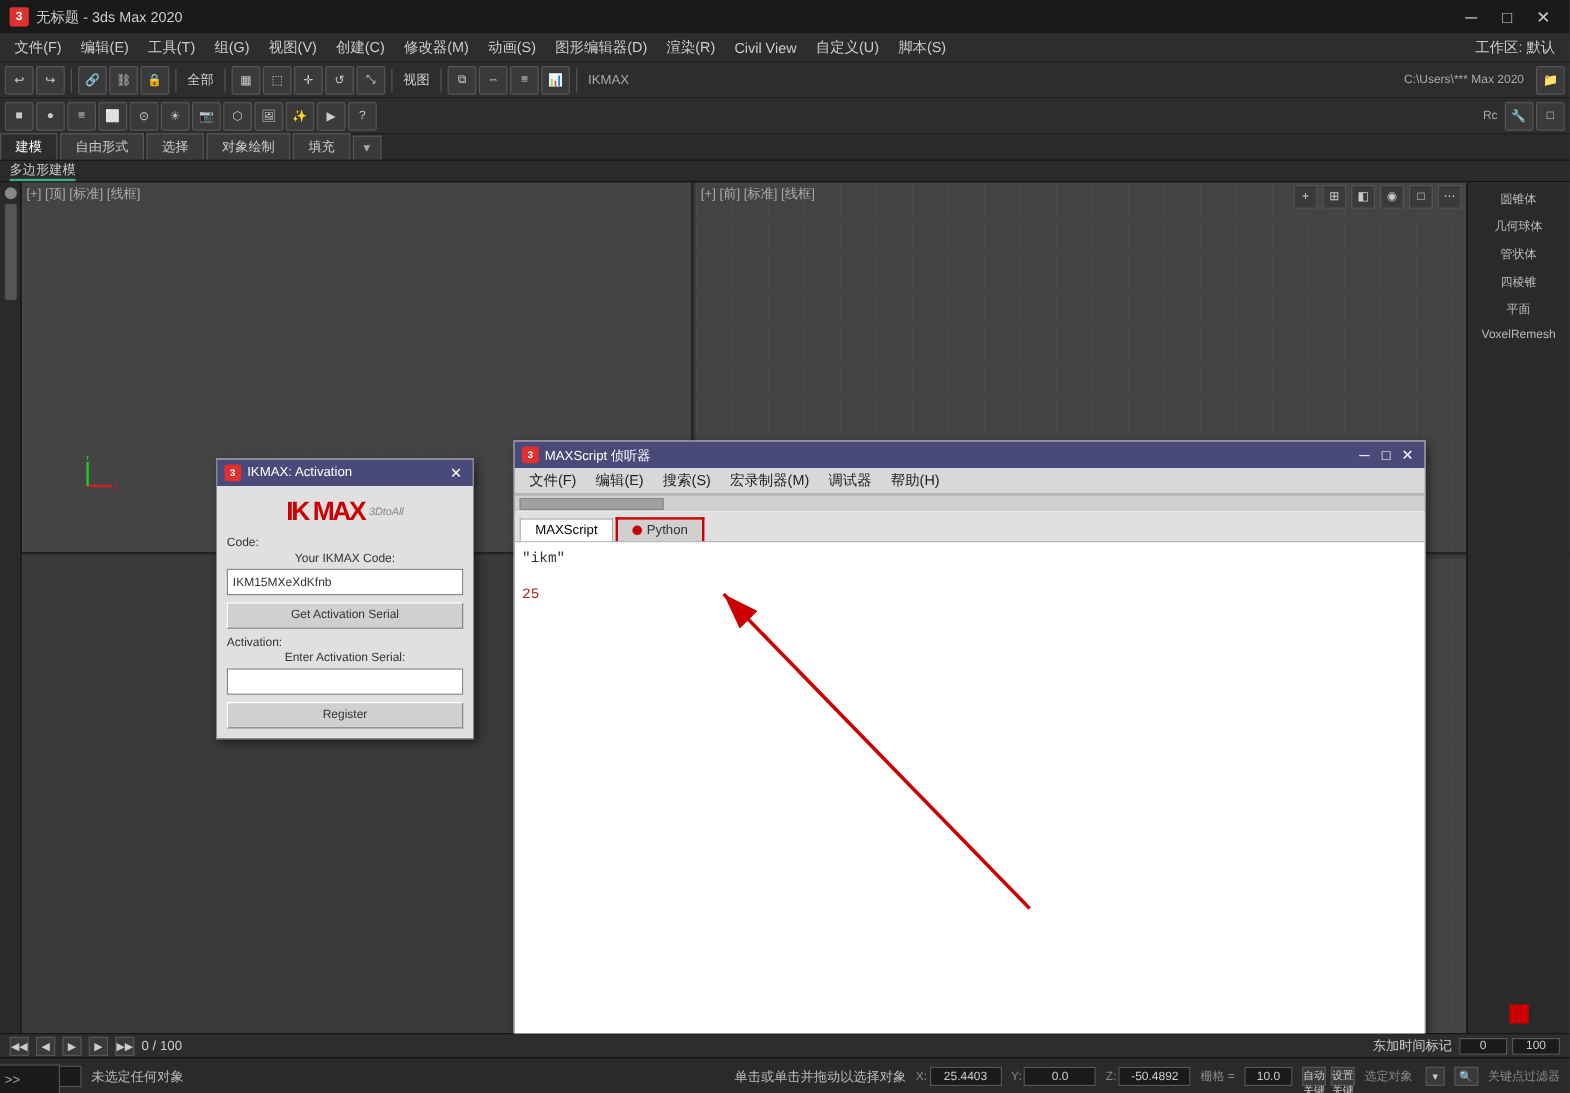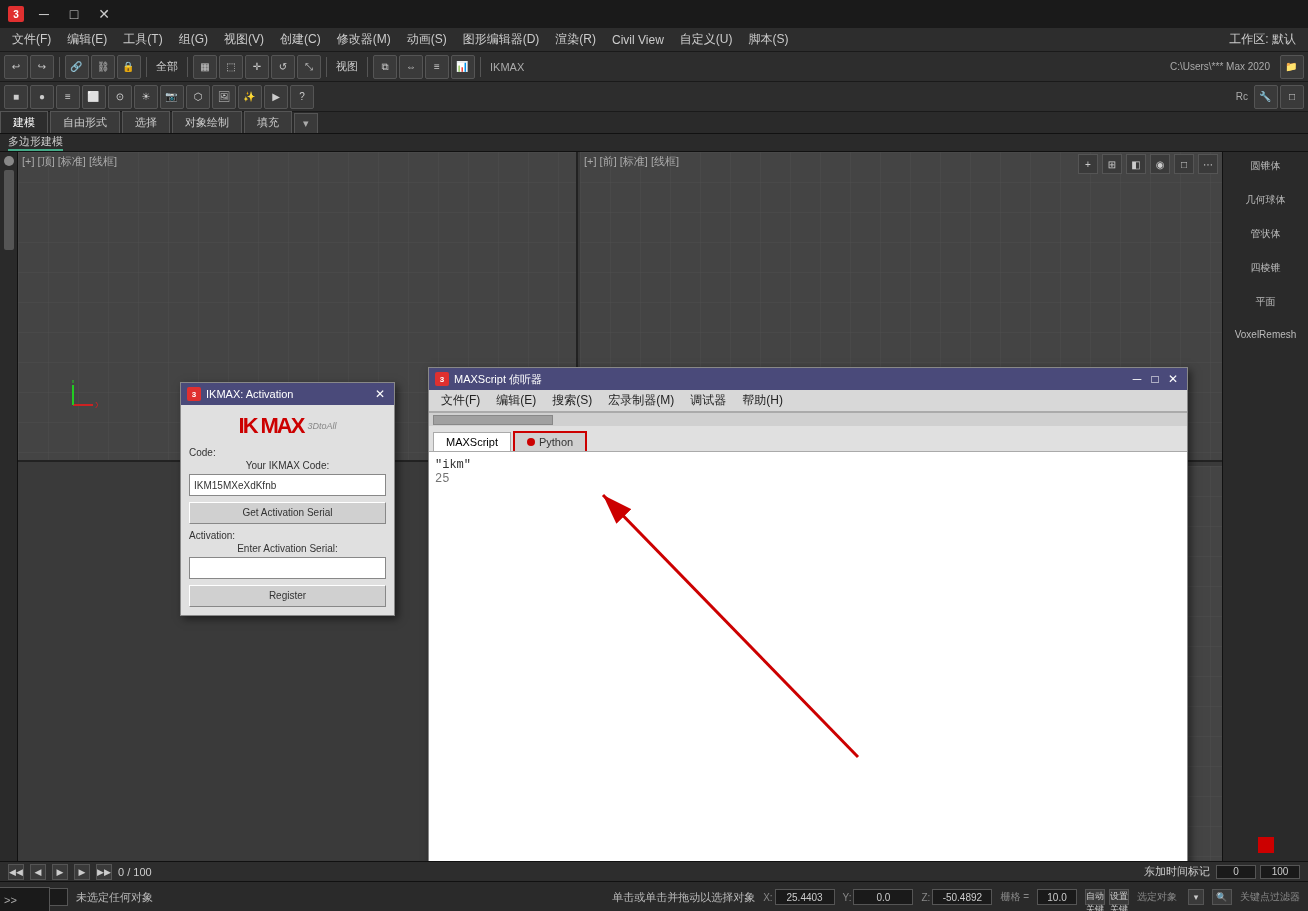--- a/index.html
+++ b/index.html
@@ -400,20 +400,21 @@
       padding: 0 2px;
     }
   </style>
 </head>
 <body>
 
 <div class="title-bar">
   <div class="title-bar-icon">
     <span>3</span>
   </div>
+  <span class="title-bar-title">无标题 - 3ds Max 2020</span>
   <div class="title-bar-controls">
     <button class="title-btn">─</button>
     <button class="title-btn">□</button>
     <button class="title-btn close">✕</button>
   </div>
 </div>
 
 <div class="menu-bar">
   <span class="menu-item">文件(F)</span>
   <span class="menu-item">编辑(E)</span>
@@ -540,21 +541,21 @@
     <svg style="position:absolute; bottom:20px; left:20px; width:60px; height:60px;" viewBox="0 0 60 60">
       <line x1="30" y1="30" x2="55" y2="30" stroke="#cc2222" stroke-width="2"></line>
       <line x1="30" y1="30" x2="30" y2="5" stroke="#22cc22" stroke-width="2"></line>
       <line x1="30" y1="30" x2="10" y2="48" stroke="#2222cc" stroke-width="2"></line>
       <text x="56" y="33" fill="#cc2222" font-size="8">X</text>
       <text x="27" y="3" fill="#22cc22" font-size="8">Y</text>
       <text x="5" y="55" fill="#2222cc" font-size="8">Z</text>
     </svg>
   </div>
 
-  <div style="position:absolute; right:0; top:0; bottom:0; width:86px; background:#2a2a2a; border-left:1px solid #111; display:flex; flex-direction:column; align-items:center; padding:4px 2px; gap:14px; overflow:hidden;">
+  <div style="position:absolute; right:0; top:0; bottom:0; width:86px; background:#2a2a2a; border-left:1px solid #111; display:flex; flex-direction:column; align-items:center; padding:4px 2px; gap:3px; overflow:hidden;">
     <div style="color:#bbb;font-size:10px;text-align:center;padding:3px 2px;cursor:pointer;width:100%;">圆锥体</div>
     <div style="color:#bbb;font-size:10px;text-align:center;padding:3px 2px;cursor:pointer;width:100%;">几何球体</div>
     <div style="color:#bbb;font-size:10px;text-align:center;padding:3px 2px;cursor:pointer;width:100%;">管状体</div>
     <div style="color:#bbb;font-size:10px;text-align:center;padding:3px 2px;cursor:pointer;width:100%;">四棱锥</div>
     <div style="color:#bbb;font-size:10px;text-align:center;padding:3px 2px;cursor:pointer;width:100%;">平面</div>
     <div style="color:#bbb;font-size:10px;text-align:center;padding:3px 2px;cursor:pointer;width:100%;">VoxelRemesh</div>
     <div style="flex:1"></div>
 
     <div style="width:16px;height:16px;background:#cc0000;margin-bottom:4px;"></div>
   </div>
@@ -620,21 +621,21 @@
       <div class="ms-tabs">
         <div class="ms-tab active">MAXScript</div>
         <div class="ms-tab-python">
           <div class="python-dot"></div>
           <span>Python</span>
         </div>
       </div>
 
       <div class="ms-editor-area">
         <div style="color:#333;">"ikm"</div>
-        <div style="color:#737373;">25</div>
+        <div style="color:#b91c1c;margin-top:16px;">25</div>
       </div>
     </div>
 
   </div>
 
   <svg style="position:absolute; top:215px; left:428px; width:760px; height:520px; pointer-events:none; z-index:200;">
 
     <defs>
       <marker id="arrowhead" markerWidth="10" markerHeight="7" refX="10" refY="3.5" orient="auto">
         <polygon points="0 0, 10 3.5, 0 7" fill="#cc0000"></polygon>

